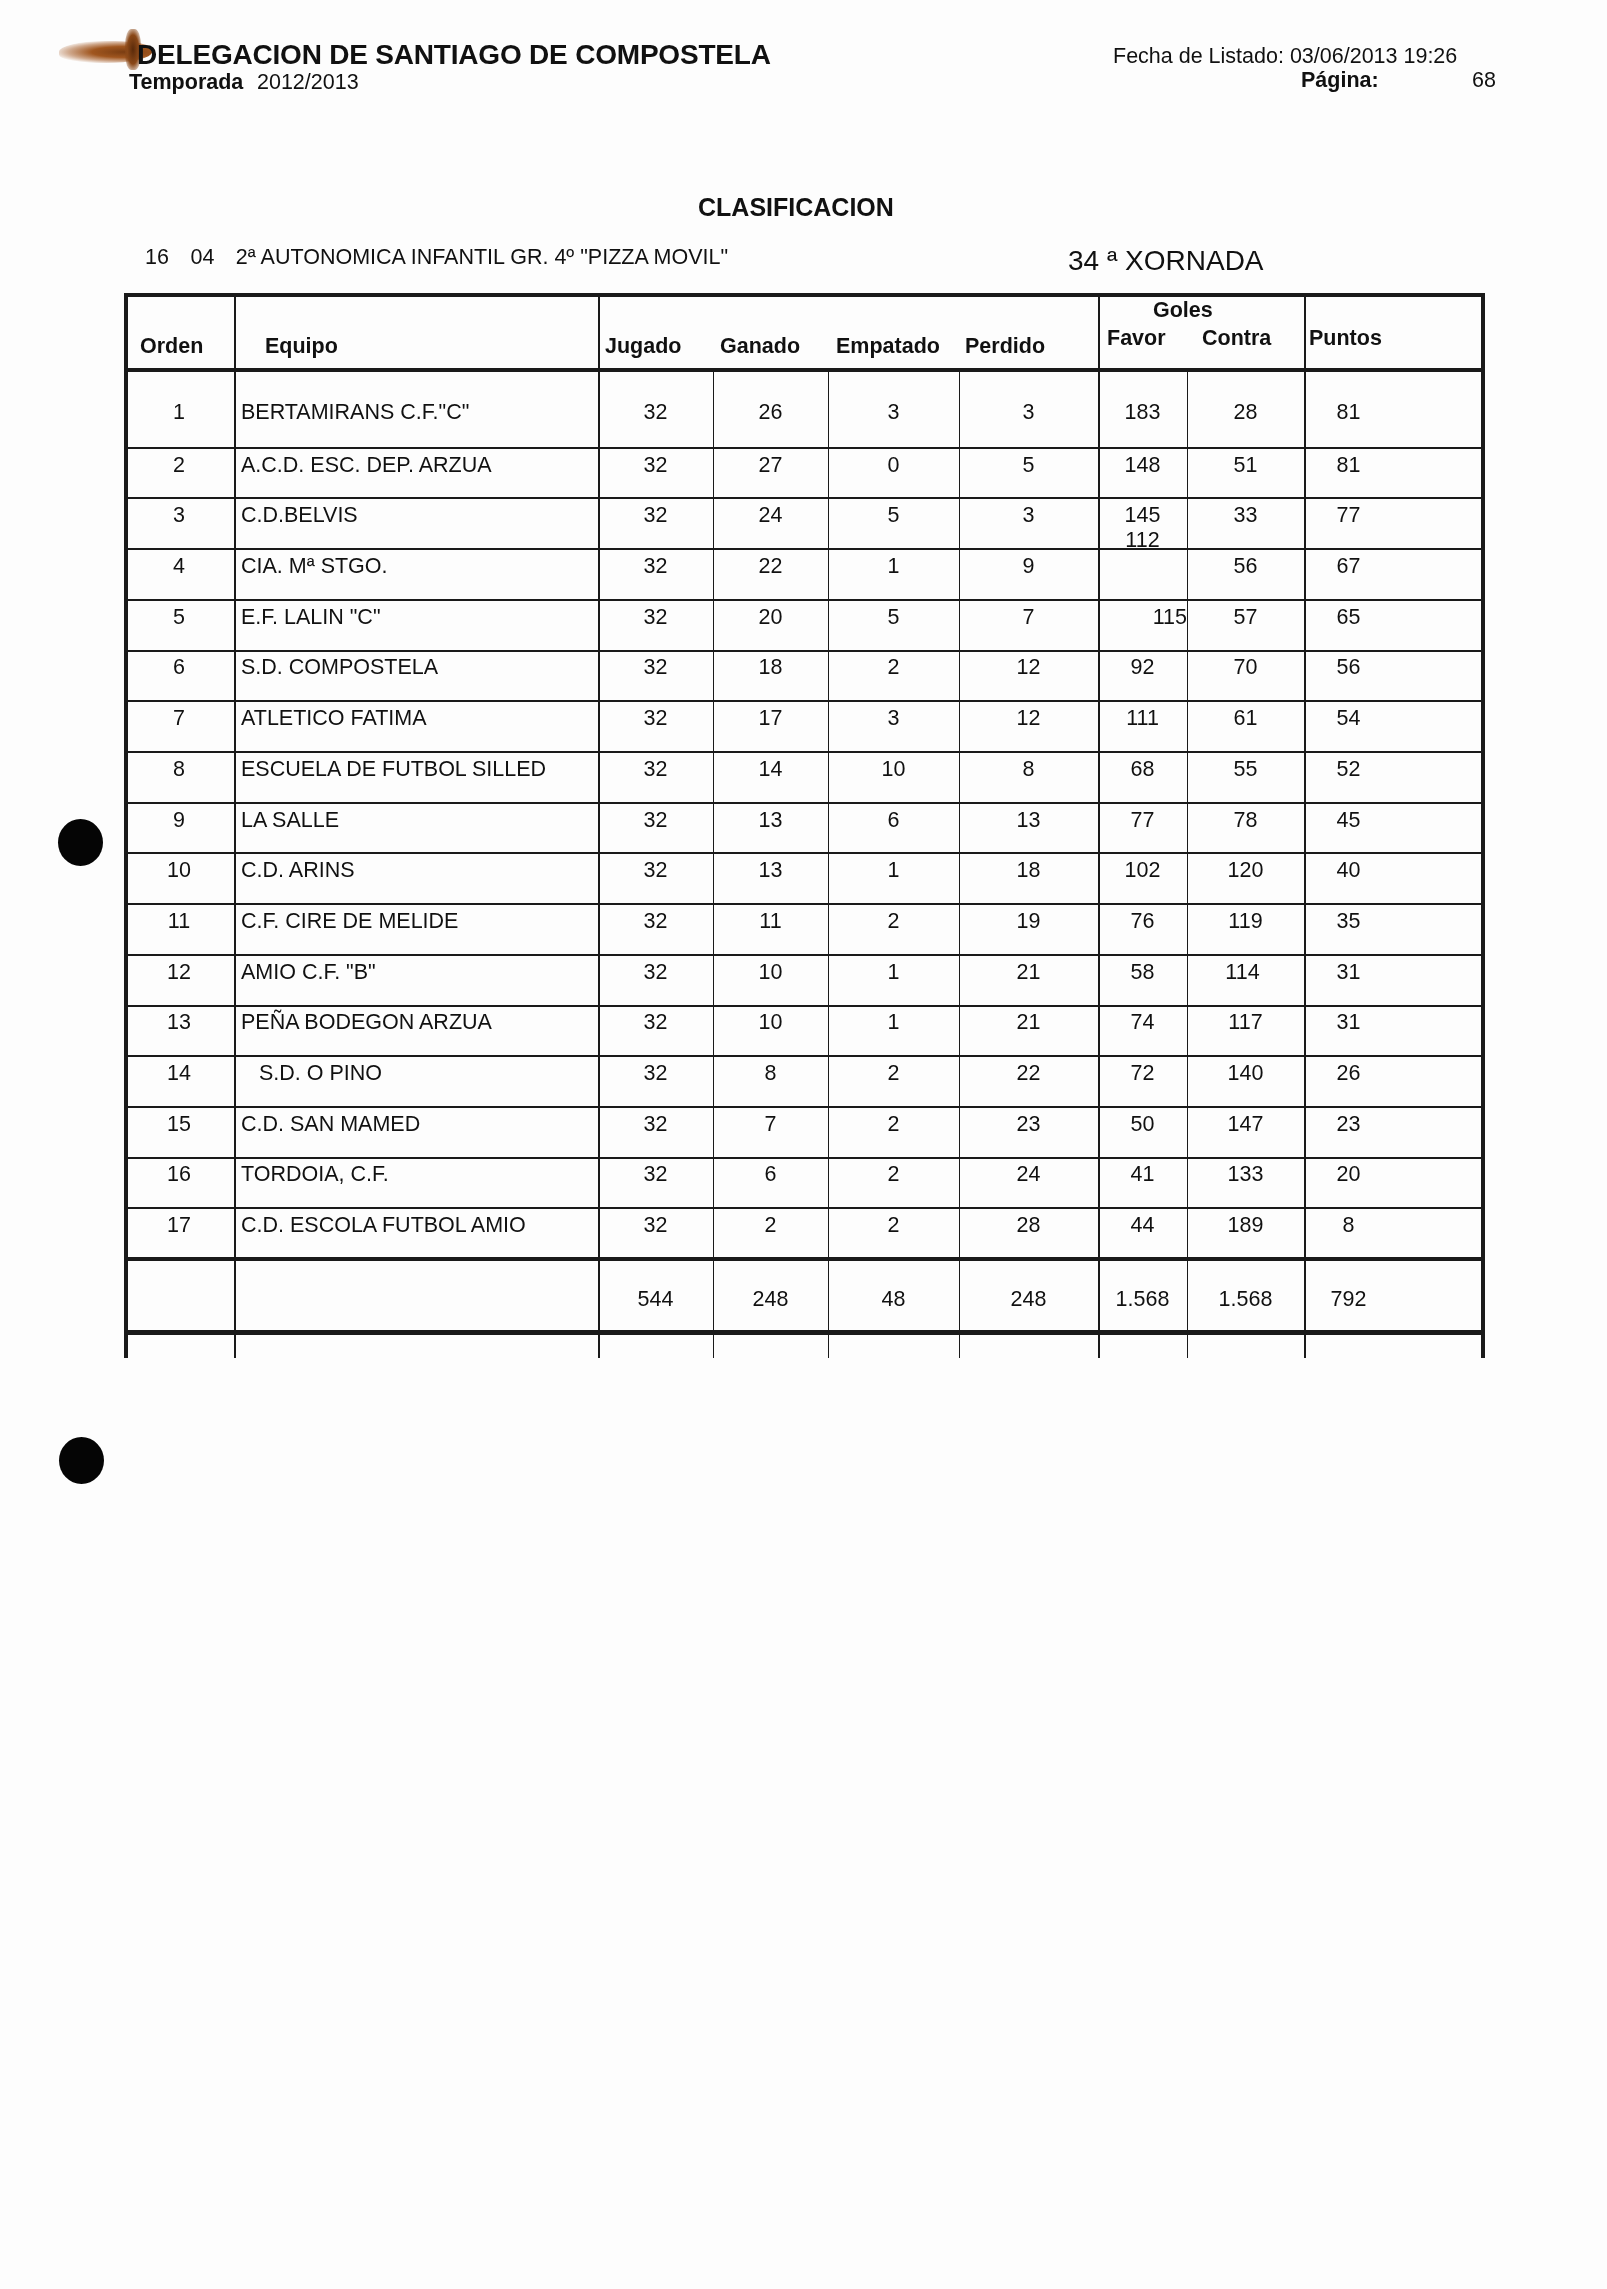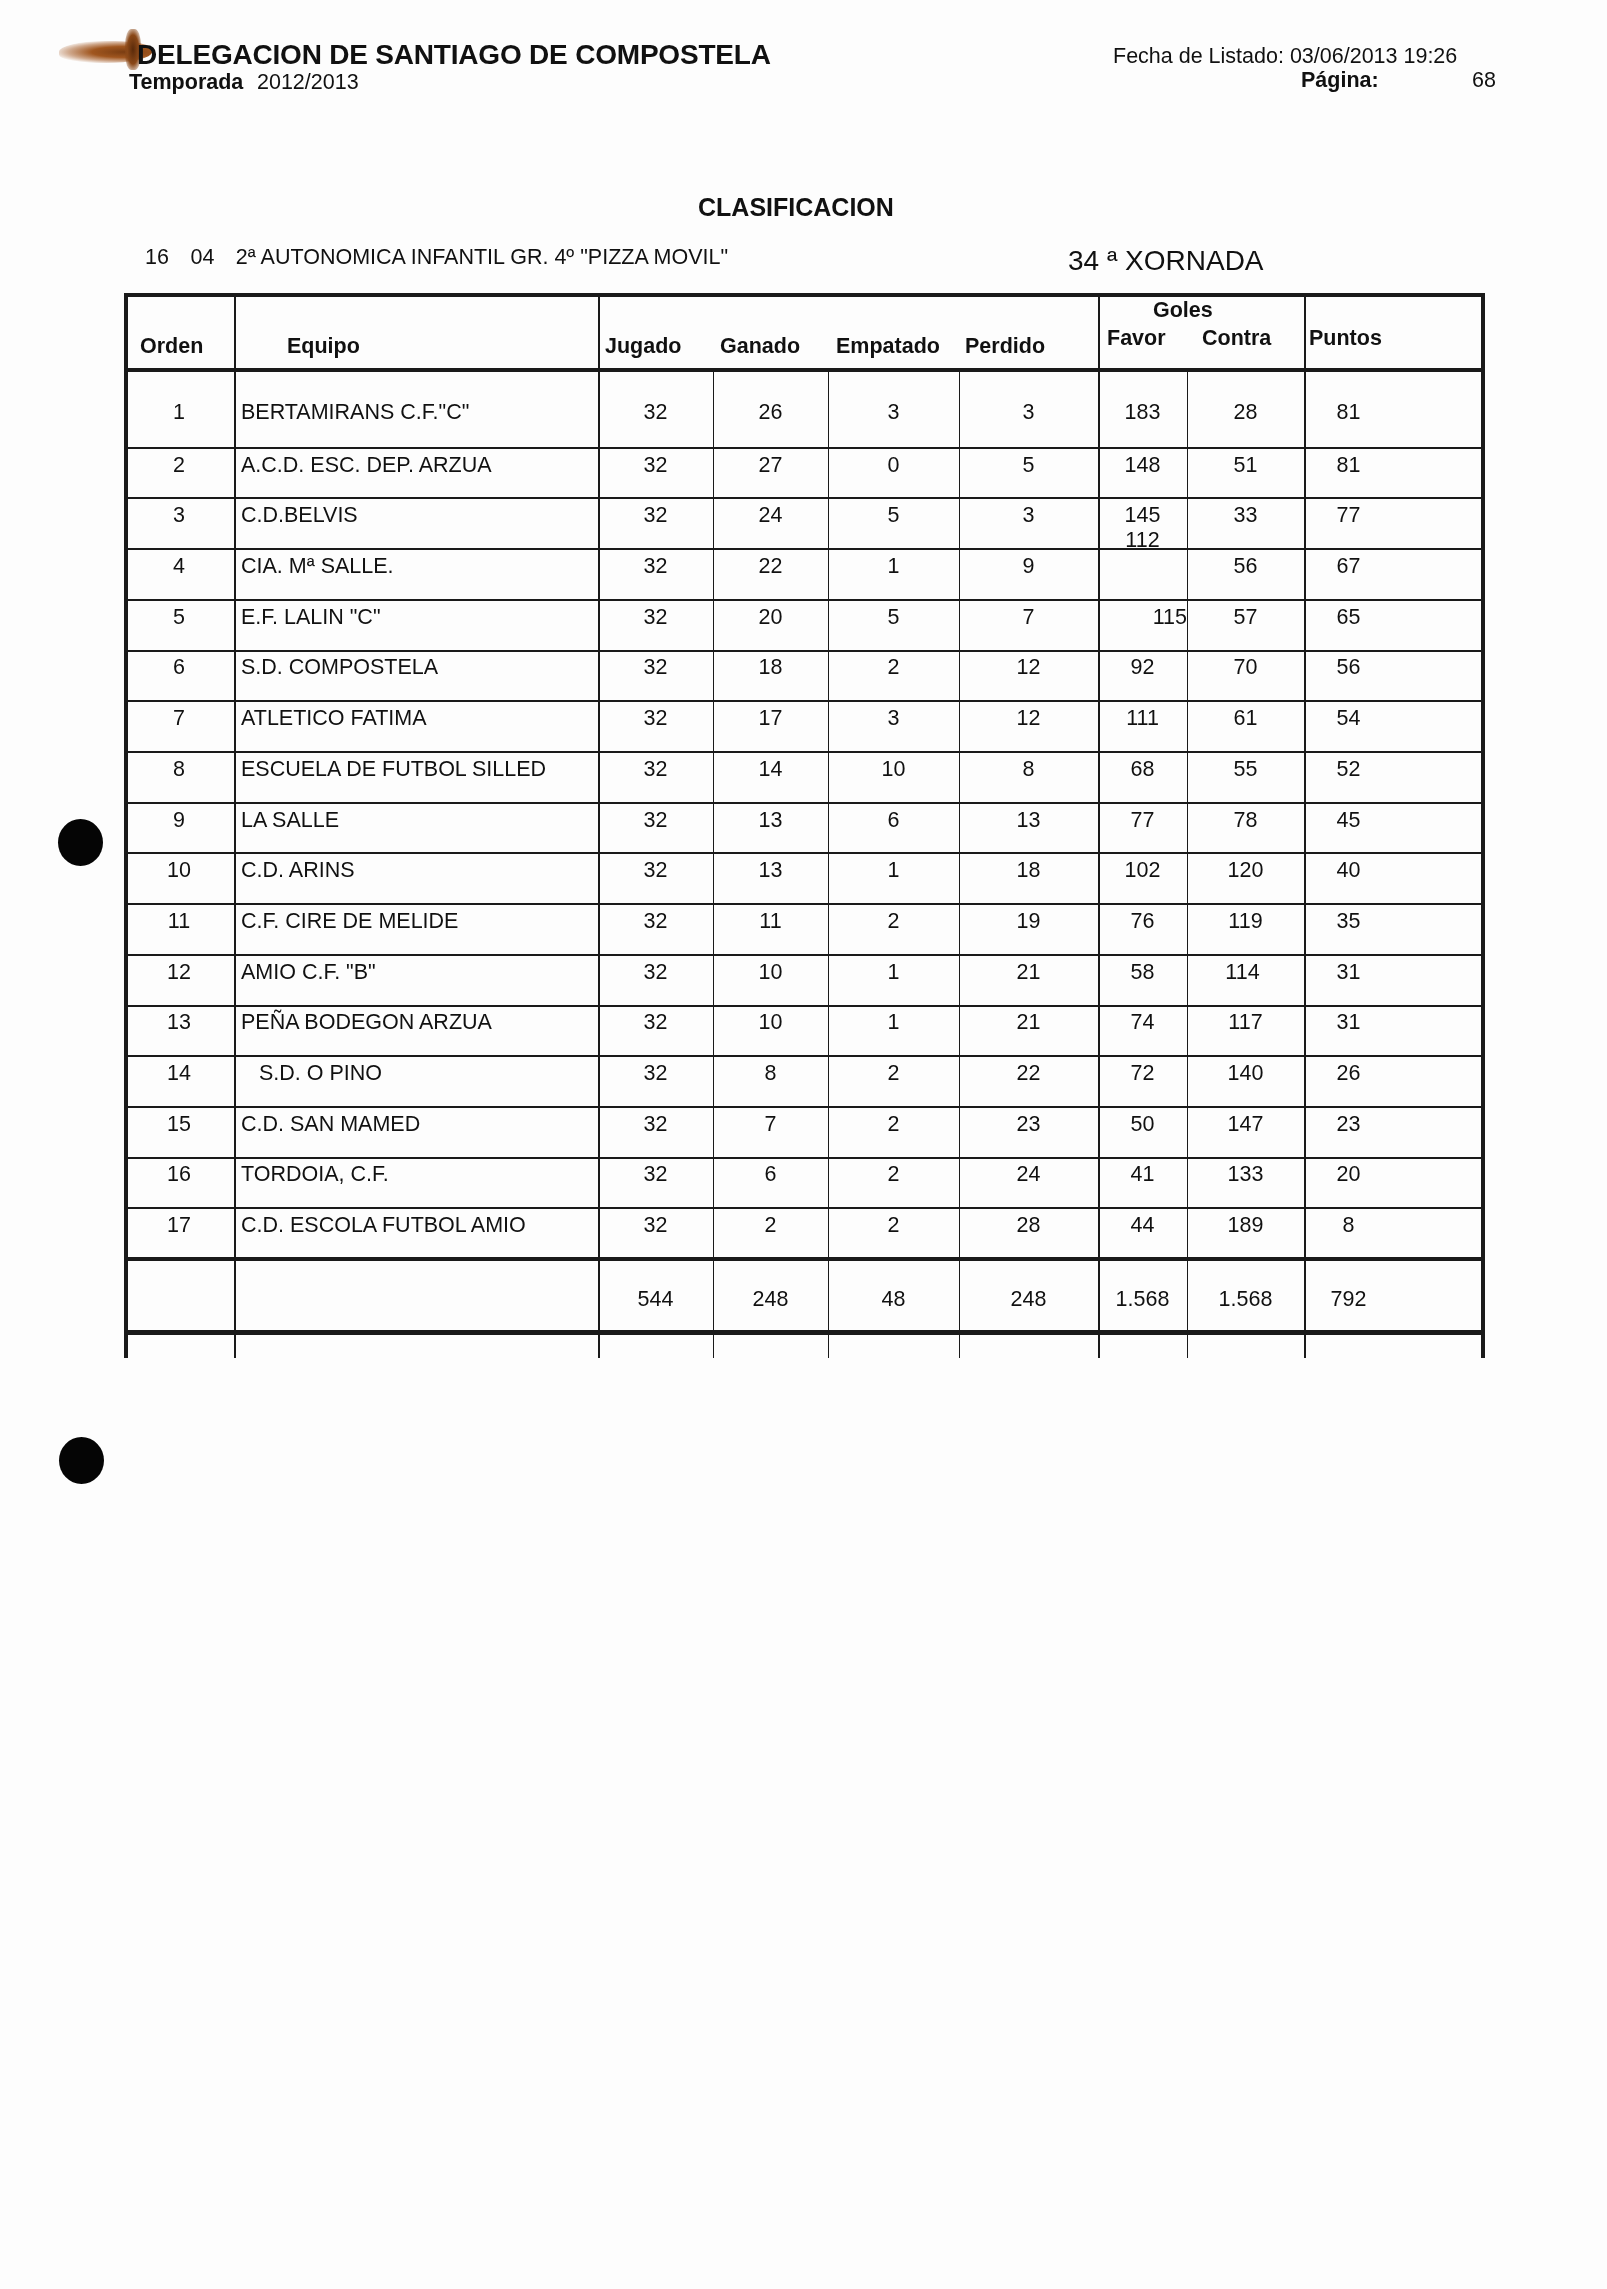--- a/index.html
+++ b/index.html
@@ -44,21 +44,21 @@
 <div class="abs pagelbl">Página:</div>
 <div class="abs pagenum">68</div>
 
 <div class="abs heading">CLASIFICACION</div>
 <div class="abs subhead"><span>16</span><span>04</span><span>2ª AUTONOMICA INFANTIL GR. 4º "PIZZA MOVIL"</span></div>
 <div class="abs jornada">34 ª XORNADA</div>
 
 <div id="standings">
 
   <div class="hdr" style="left:140px;top:334px;">Orden</div>
-  <div class="hdr" style="left:265px;top:334px;margin-left:22px;">Equipo</div>
+  <div class="hdr" style="left:265px;top:334px;">Equipo</div>
   <div class="hdr" style="left:605px;top:334px;">Jugado</div>
   <div class="hdr" style="left:720px;top:334px;">Ganado</div>
   <div class="hdr" style="left:836px;top:334px;">Empatado</div>
   <div class="hdr" style="left:965px;top:334px;">Perdido</div>
   <div class="hdr" style="left:1153px;top:298px;">Goles</div>
   <div class="hdr" style="left:1107px;top:326px;">Favor</div>
   <div class="hdr" style="left:1202px;top:326px;">Contra</div>
   <div class="hdr" style="left:1309px;top:326px;text-align:center;">Puntos</div>
   <div id="rows-container">
       <div>
@@ -89,21 +89,21 @@
         <div class="cell" style="left:598px;width:115px;top:503px;">32</div>
         <div class="cell" style="left:713px;width:115px;top:503px;">24</div>
         <div class="cell" style="left:828px;width:131px;top:503px;">5</div>
         <div class="cell" style="left:959px;width:139px;top:503px;">3</div>
         <div class="cell" style="left:1098px;width:89px;top:503px;">145</div>
         <div class="cell" style="left:1187px;width:117px;top:503px;">33</div>
         <div class="cell" style="left:1260px;width:177px;top:503px;">77</div>
       </div>
       <div>
         <div class="cell" style="left:124px;width:110px;top:554px;">4</div>
-        <div class="team" style="left:241px;top:554px;">CIA. Mª SALLE.</div>
+        <div class="team" style="left:241px;top:554px;">CIA. Mª STGO.</div>
         <div class="cell" style="left:598px;width:115px;top:554px;">32</div>
         <div class="cell" style="left:713px;width:115px;top:554px;">22</div>
         <div class="cell" style="left:828px;width:131px;top:554px;">1</div>
         <div class="cell" style="left:959px;width:139px;top:554px;">9</div>
         <div class="cell" style="left:1098px;width:89px;top:528px;">112</div>
         <div class="cell" style="left:1187px;width:117px;top:554px;">56</div>
         <div class="cell" style="left:1260px;width:177px;top:554px;">67</div>
       </div>
       <div>
         <div class="cell" style="left:124px;width:110px;top:605px;">5</div>

